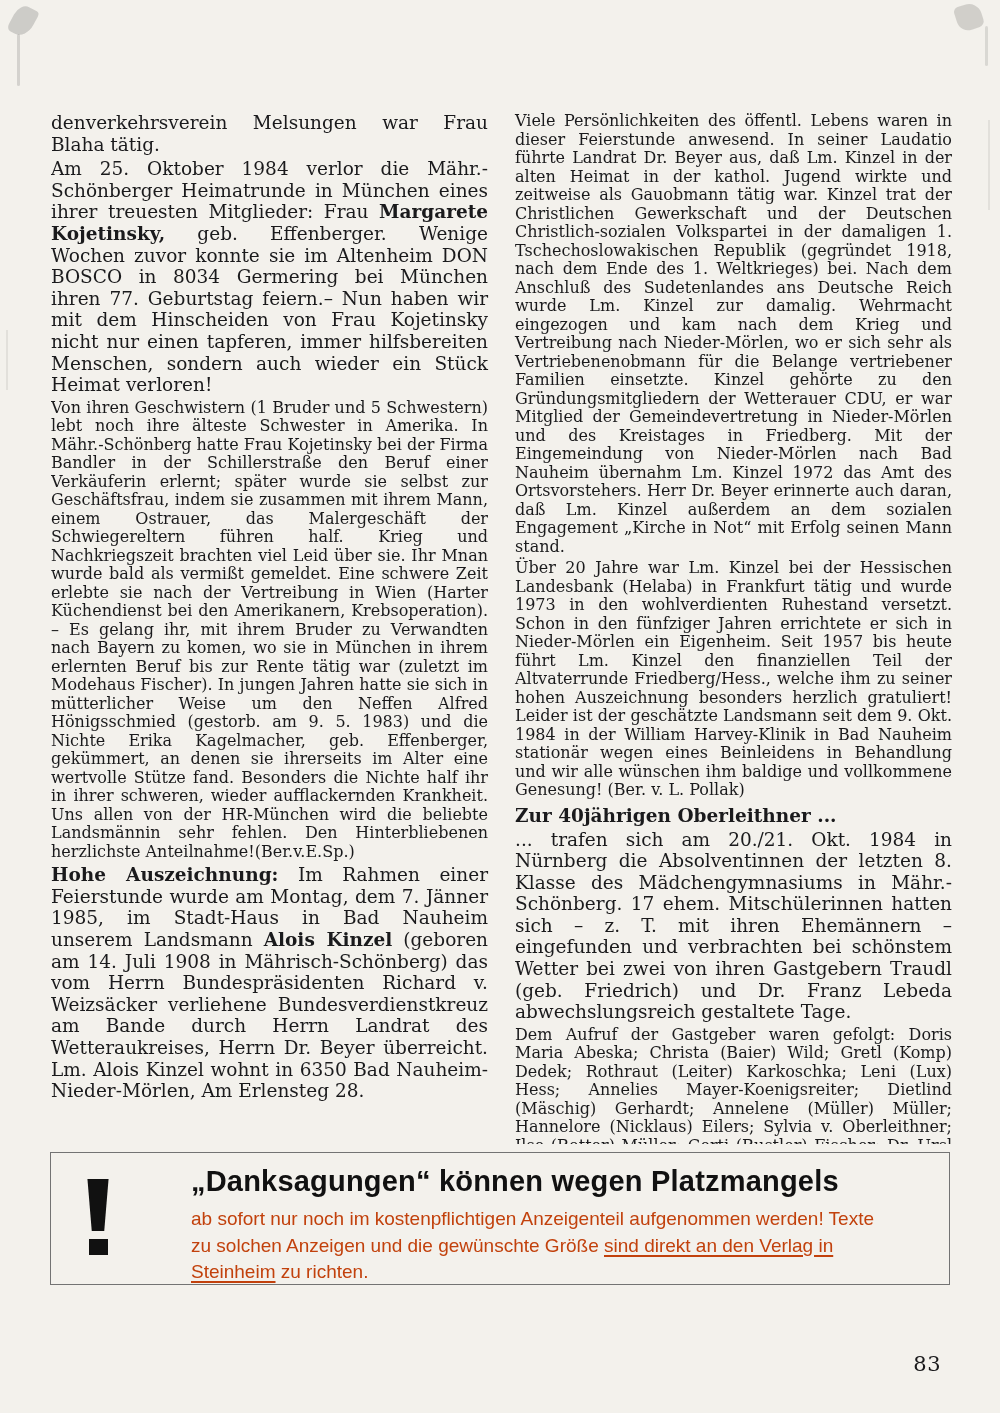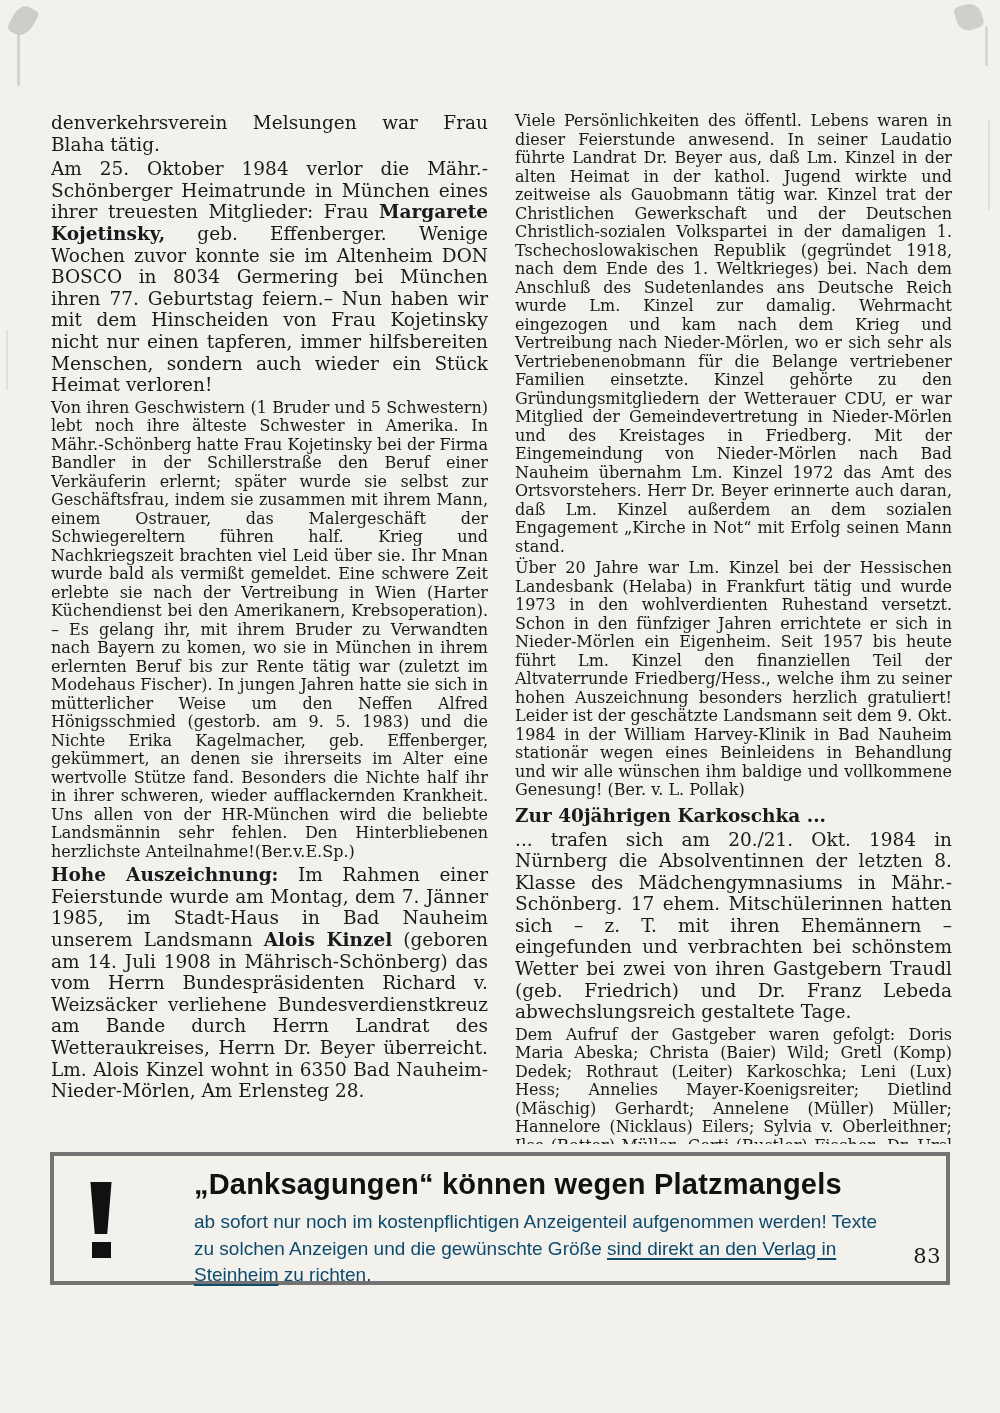--- a/index.html
+++ b/index.html
@@ -38,21 +38,21 @@
   .col p{margin:0 0 3px 0;}
   .col p.normal{font-size:18.5px;line-height:21.6px;}
   .col p.small{font-size:16px;line-height:18.5px;}
   .col h3{font-size:18.5px;line-height:22px;margin:5px 0 2px 0;font-weight:bold;}
   .b{font-weight:bold;}
   .u{text-decoration:underline;text-decoration-thickness:2px;text-underline-offset:3px;}
 
   .notice{
     position:absolute;left:50px;top:1152px;
     width:900px;height:133px;
-    border:4px solid #737373;
+    border:1px solid #737373;
     box-sizing:border-box;
     background:var(--paper);
     display:flex;align-items:flex-start;
     padding:12px 24px 10px 32px;
     font-family:"Liberation Sans","DejaVu Sans",sans-serif;
   }
   .excl{
     width:30px;margin-top:14px;
     display:flex;flex-direction:column;align-items:center;
   }
@@ -62,24 +62,24 @@
   }
   .excl .dot{
     width:19px;height:16px;background:#111;margin-top:8px;
   }
   .notice-text{margin-left:78px;flex:1;}
   .notice-title{
     font-size:29px;font-weight:bold;letter-spacing:.2px;
     margin:0 0 8px 0;color:#111;
   }
   .notice-body{
-    margin:0;font-size:19px;line-height:26.5px;max-width:700px;color:#0c4a6e;
+    margin:0;font-size:19px;line-height:26.5px;max-width:700px;color:#c2410c;
   }
   .page-number{
-    position:absolute;top:1244px;right:55px;
+    position:absolute;top:1352px;right:55px;
     font-size:21px;letter-spacing:.5px;
   }
 </style>
 </head>
 <body>
 
 <div class="page">
 
   <div class="artifact a-tl1"></div>
   <div class="artifact a-tl2"></div>
@@ -91,21 +91,21 @@
   <div class="columns">
     <div class="col">
         <p class="normal"><span>denverkehrsverein Melsungen war Frau Blaha tätig.</span></p>
         <p class="normal"><span>Am 25. Oktober 1984 verlor die Mähr.-Schönberger Heimatrunde in München eines ihrer treuesten Mitglieder: Frau </span><span class="b">Margarete Kojetinsky,</span><span> geb. Effenberger. Wenige Wochen zuvor konnte sie im Altenheim DON BOSCO in 8034 Germering bei München ihren 77. Geburtstag feiern.– Nun haben wir mit dem Hinscheiden von Frau Kojetinsky nicht nur einen tapferen, immer hilfsbereiten Menschen, sondern auch wieder ein Stück Heimat verloren!</span></p>
         <p class="small"><span>Von ihren Geschwistern (1 Bruder und 5 Schwestern) lebt noch ihre älteste Schwester in Amerika. In Mähr.-Schönberg hatte Frau Kojetinsky bei der Firma Bandler in der Schillerstraße den Beruf einer Verkäuferin erlernt; später wurde sie selbst zur Geschäftsfrau, indem sie zusammen mit ihrem Mann, einem Ostrauer, das Malergeschäft der Schwiegereltern führen half. Krieg und Nachkriegszeit brachten viel Leid über sie. Ihr Mnan wurde bald als vermißt gemeldet. Eine schwere Zeit erlebte sie nach der Vertreibung in Wien (Harter Küchendienst bei den Amerikanern, Krebsoperation). – Es gelang ihr, mit ihrem Bruder zu Verwandten nach Bayern zu komen, wo sie in München in ihrem erlernten Beruf bis zur Rente tätig war (zuletzt im Modehaus Fischer). In jungen Jahren hatte sie sich in mütterlicher Weise um den Neffen Alfred Hönigsschmied (gestorb. am 9. 5. 1983) und die Nichte Erika Kagelmacher, geb. Effenberger, gekümmert, an denen sie ihrerseits im Alter eine wertvolle Stütze fand. Besonders die Nichte half ihr in ihrer schweren, wieder aufflackernden Krankheit. Uns allen von der HR-München wird die beliebte Landsmännin sehr fehlen. Den Hinterbliebenen herzlichste Anteilnahme!(Ber.v.E.Sp.)</span></p>
         <p class="normal"><span class="b">Hohe Auszeichnung:</span><span> Im Rahmen einer Feierstunde wurde am Montag, dem 7. Jänner 1985, im Stadt-Haus in Bad Nauheim unserem Landsmann </span><span class="b">Alois Kinzel</span><span> (geboren am 14. Juli 1908 in Mährisch-Schönberg) das vom Herrn Bundespräsidenten Richard v. Weizsäcker verliehene Bundesverdienstkreuz am Bande durch Herrn Landrat des Wetteraukreises, Herrn Dr. Beyer überreicht. Lm. Alois Kinzel wohnt in 6350 Bad Nauheim-Nieder-Mörlen, Am Erlensteg 28.</span></p>
       </div>
     <div class="col">
         <p class="small"><span>Viele Persönlichkeiten des öffentl. Lebens waren in dieser Feierstunde anwesend. In seiner Laudatio führte Landrat Dr. Beyer aus, daß Lm. Kinzel in der alten Heimat in der kathol. Jugend wirkte und zeitweise als Gauobmann tätig war. Kinzel trat der Christlichen Gewerkschaft und der Deutschen Christlich-sozialen Volkspartei in der damaligen 1. Tschechoslowakischen Republik (gegründet 1918, nach dem Ende des 1. Weltkrieges) bei. Nach dem Anschluß des Sudetenlandes ans Deutsche Reich wurde Lm. Kinzel zur damalig. Wehrmacht eingezogen und kam nach dem Krieg und Vertreibung nach Nieder-Mörlen, wo er sich sehr als Vertriebenenobmann für die Belange vertriebener Familien einsetzte. Kinzel gehörte zu den Gründungsmitgliedern der Wetterauer CDU, er war Mitglied der Gemeindevertretung in Nieder-Mörlen und des Kreistages in Friedberg. Mit der Eingemeindung von Nieder-Mörlen nach Bad Nauheim übernahm Lm. Kinzel 1972 das Amt des Ortsvorstehers. Herr Dr. Beyer erinnerte auch daran, daß Lm. Kinzel außerdem an dem sozialen Engagement „Kirche in Not“ mit Erfolg seinen Mann stand.</span></p>
         <p class="small"><span>Über 20 Jahre war Lm. Kinzel bei der Hessischen Landesbank (Helaba) in Frankfurt tätig und wurde 1973 in den wohlverdienten Ruhestand versetzt. Schon in den fünfziger Jahren errichtete er sich in Nieder-Mörlen ein Eigenheim. Seit 1957 bis heute führt Lm. Kinzel den finanziellen Teil der Altvaterrunde Friedberg/Hess., welche ihm zu seiner hohen Auszeichnung besonders herzlich gratuliert! Leider ist der geschätzte Landsmann seit dem 9. Okt. 1984 in der William Harvey-Klinik in Bad Nauheim stationär wegen eines Beinleidens in Behandlung und wir alle wünschen ihm baldige und vollkommene Genesung! (Ber. v. L. Pollak)</span></p>
-        <h3>Zur 40jährigen Karkoschka ...</h3>
+        <h3>Zur 40jährigen Oberleithner ...</h3>
         <p class="normal"><span>... trafen sich am 20./21. Okt. 1984 in Nürnberg die Absolventinnen der letzten 8. Klasse des Mädchengymnasiums in Mähr.-Schönberg. 17 ehem. Mitschülerinnen hatten sich – z. T. mit ihren Ehemännern – eingefunden und verbrachten bei schönstem Wetter bei zwei von ihren Gastgebern Traudl (geb. Friedrich) und Dr. Franz Lebeda abwechslungsreich gestaltete Tage.</span></p>
         <p class="small"><span>Dem Aufruf der Gastgeber waren gefolgt: Doris Maria Abeska; Christa (Baier) Wild; Gretl (Komp) Dedek; Rothraut (Leiter) Karkoschka; Leni (Lux) Hess; Annelies Mayer-Koenigsreiter; Dietlind (Mäschig) Gerhardt; Annelene (Müller) Müller; Hannelore (Nicklaus) Eilers; Sylvia v. Oberleithner; Ilse (Rotter) Müller; Gerti (Rustler) Fischer; Dr. Ursl (Schmidt) Wischenbarth; Marianne (Schwede) Jef-</span></p>
       </div>
   </div>
 
   <div class="notice">
     <div class="excl">
       <div class="bar"></div>
       <div class="dot"></div>
     </div>

